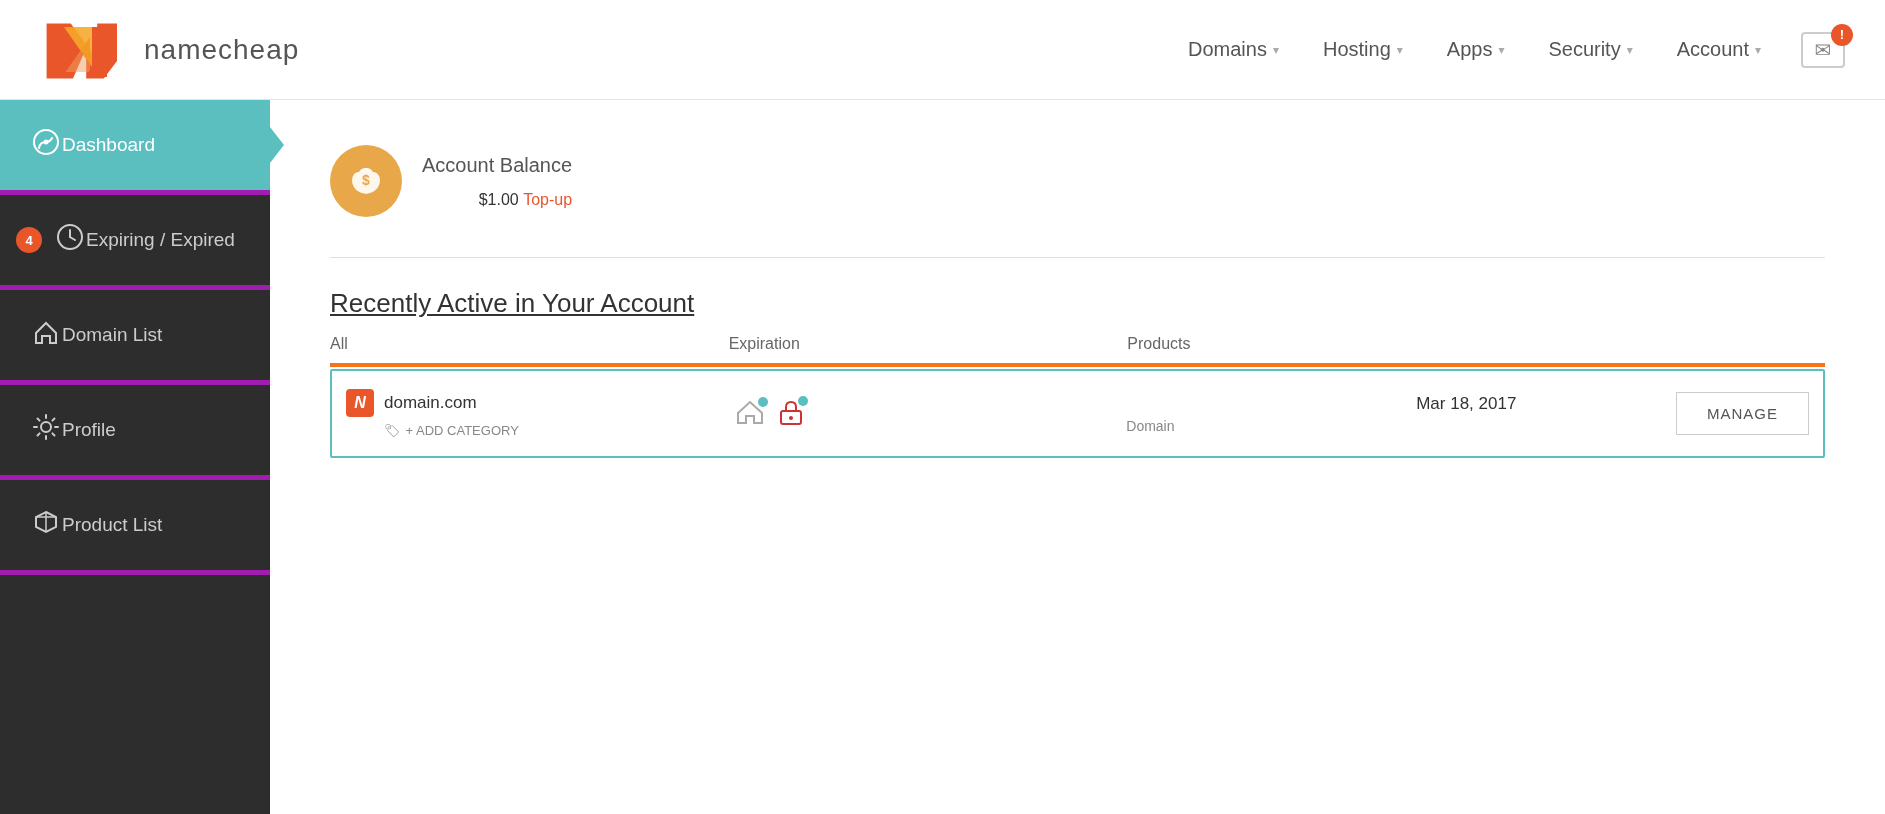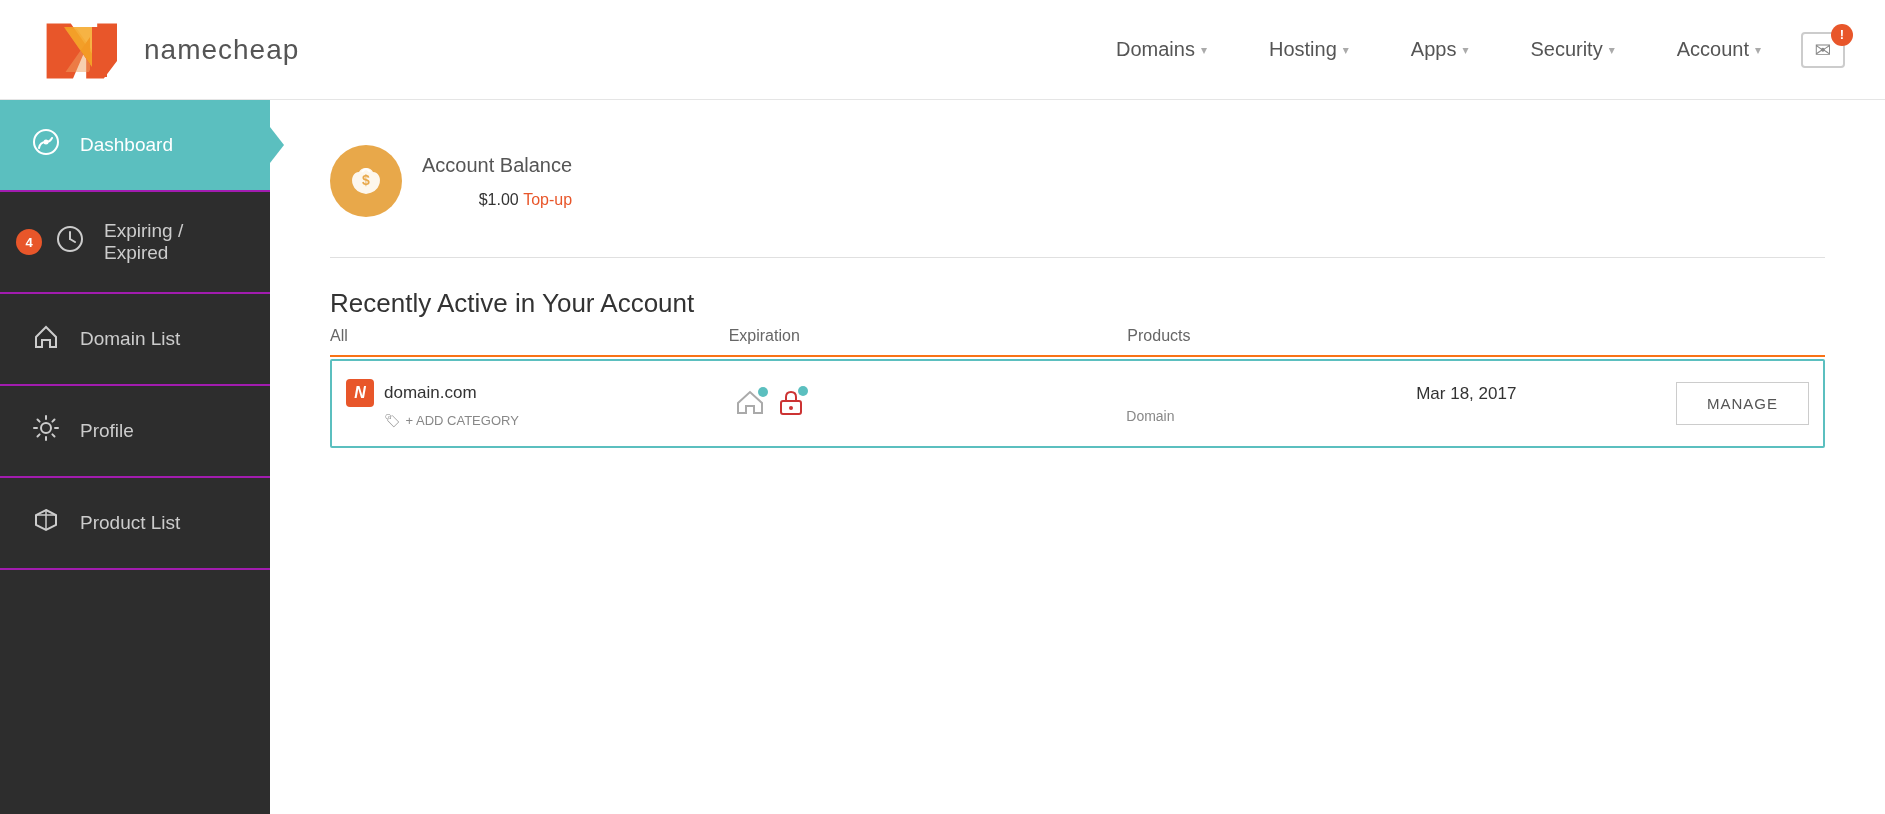--- a/index.html
+++ b/index.html
@@ -28,21 +28,21 @@
     }
     .logo-text {
       font-size: 28px;
       color: #555;
       font-weight: 300;
       letter-spacing: 1px;
     }
     .nav-links {
       display: flex;
       align-items: center;
-      gap: 22px;
+      gap: 4px;
     }
     .nav-item {
       display: flex;
       align-items: center;
       gap: 6px;
       padding: 10px 20px;
       font-size: 20px;
       color: #555;
       cursor: pointer;
       text-decoration: none;
@@ -93,27 +93,26 @@
     .sidebar {
       width: 270px;
       background: #2d2d2d;
       flex-shrink: 0;
       display: flex;
       flex-direction: column;
     }
     .sidebar-item {
       display: flex;
       align-items: center;
-      gap: 18px;
       padding: 28px 30px;
       cursor: pointer;
       color: #ccc;
       font-size: 20px;
       position: relative;
-      border-bottom: 2px solid #a21caf;
+      border-bottom: 5px solid #a21caf;
     }
     .sidebar-item.active {
       background: #5bbfbf;
       color: #fff;
     }
     .sidebar-item.active::after {
       content: '';
       position: absolute;
       right: -14px;
       top: 50%;
@@ -225,26 +224,27 @@
       border: none;
       border-top: 1px solid #e0e0e0;
       margin: 10px 0 30px 0;
     }
 
     
     .section-title {
       font-size: 26px;
       font-weight: 300;
       color: #333;
-      margin-bottom: 8px;
+      margin-bottom: 16px;
+      text-decoration: underline;
     }
     .table-header-row {
       display: grid;
       grid-template-columns: 2fr 2fr 2fr 1.5fr;
-      border-bottom: 2px solid #f97316;
+      border-bottom: 4px solid #f97316;
       padding-bottom: 10px;
       margin-bottom: 0;
     }
     .table-header-cell {
       font-size: 16px;
       color: #666;
       font-weight: 500;
     }
     .table-data-row {
       display: grid;

